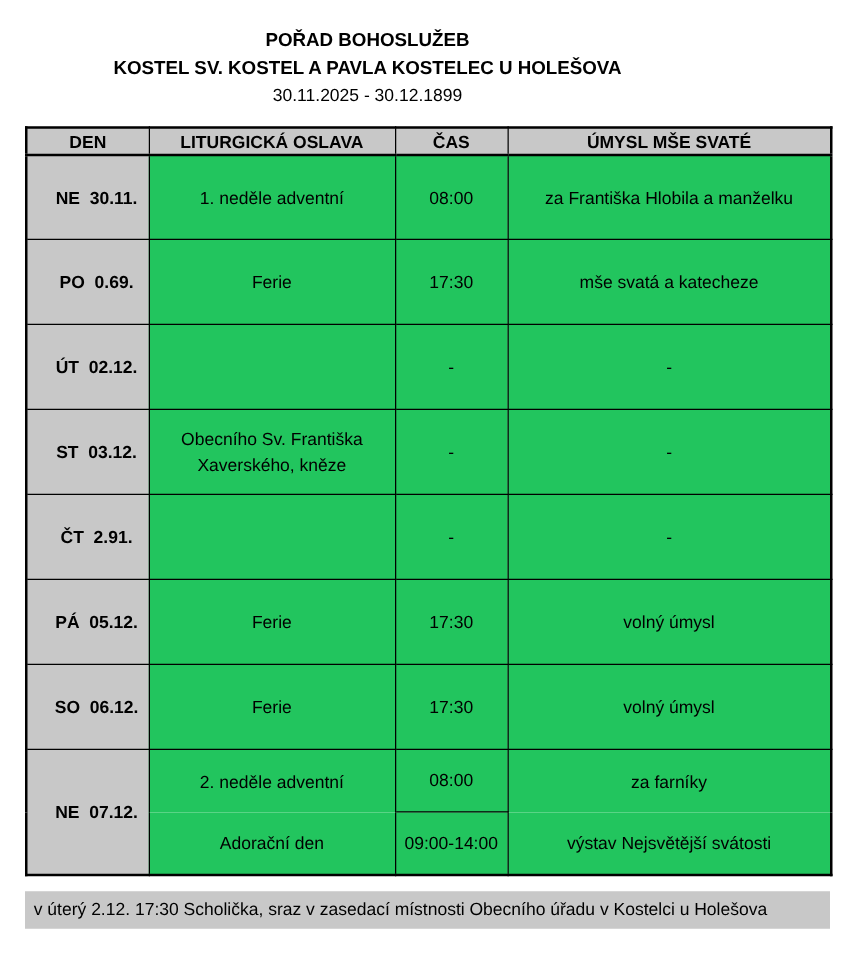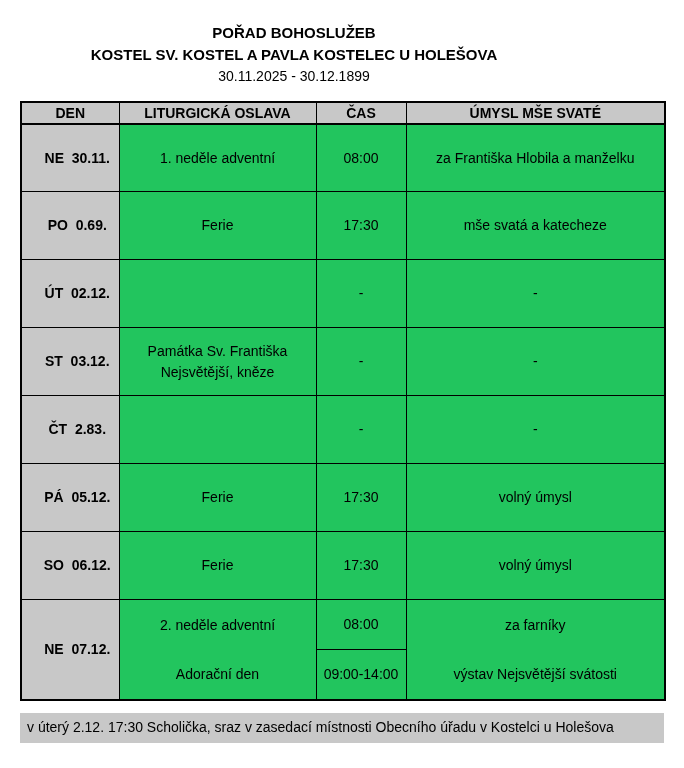--- a/index.html
+++ b/index.html
@@ -115,26 +115,26 @@
         <td>mše svatá a katecheze</td>
       </tr>
       <tr>
         <td class="day">ÚT  02.12.</td>
         <td></td>
         <td>-</td>
         <td>-</td>
       </tr>
       <tr>
         <td class="day">ST  03.12.</td>
-        <td>Památka Sv. Františka Nejsvětější, kněze</td>
+        <td>Obecního Sv. Františka Xaverského, kněze</td>
         <td>-</td>
         <td>-</td>
       </tr>
       <tr>
-        <td class="day">ČT  2.83.</td>
+        <td class="day">ČT  2.91.</td>
         <td></td>
         <td>-</td>
         <td>-</td>
       </tr>
       <tr>
         <td class="day">PÁ  05.12.</td>
         <td>Ferie</td>
         <td>17:30</td>
         <td>volný úmysl</td>
       </tr>

